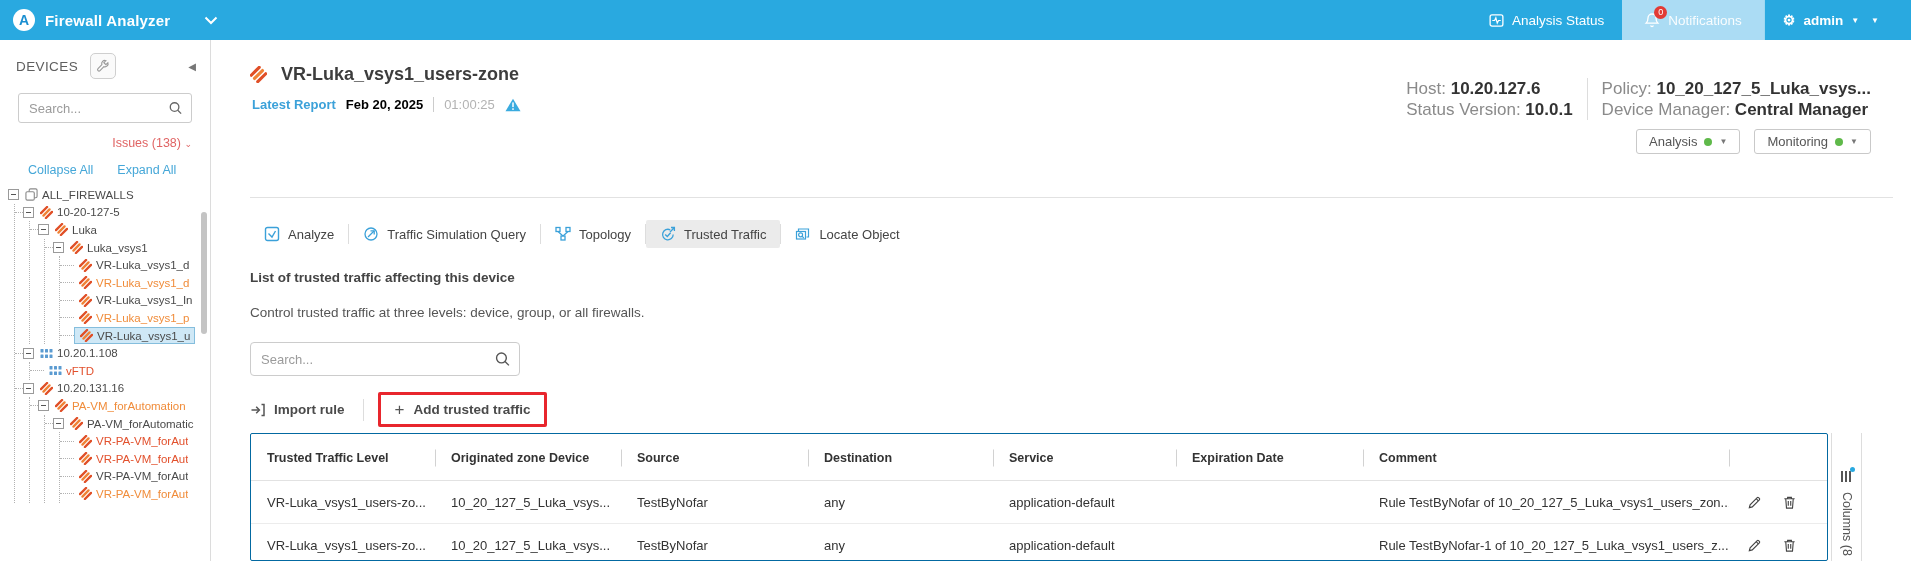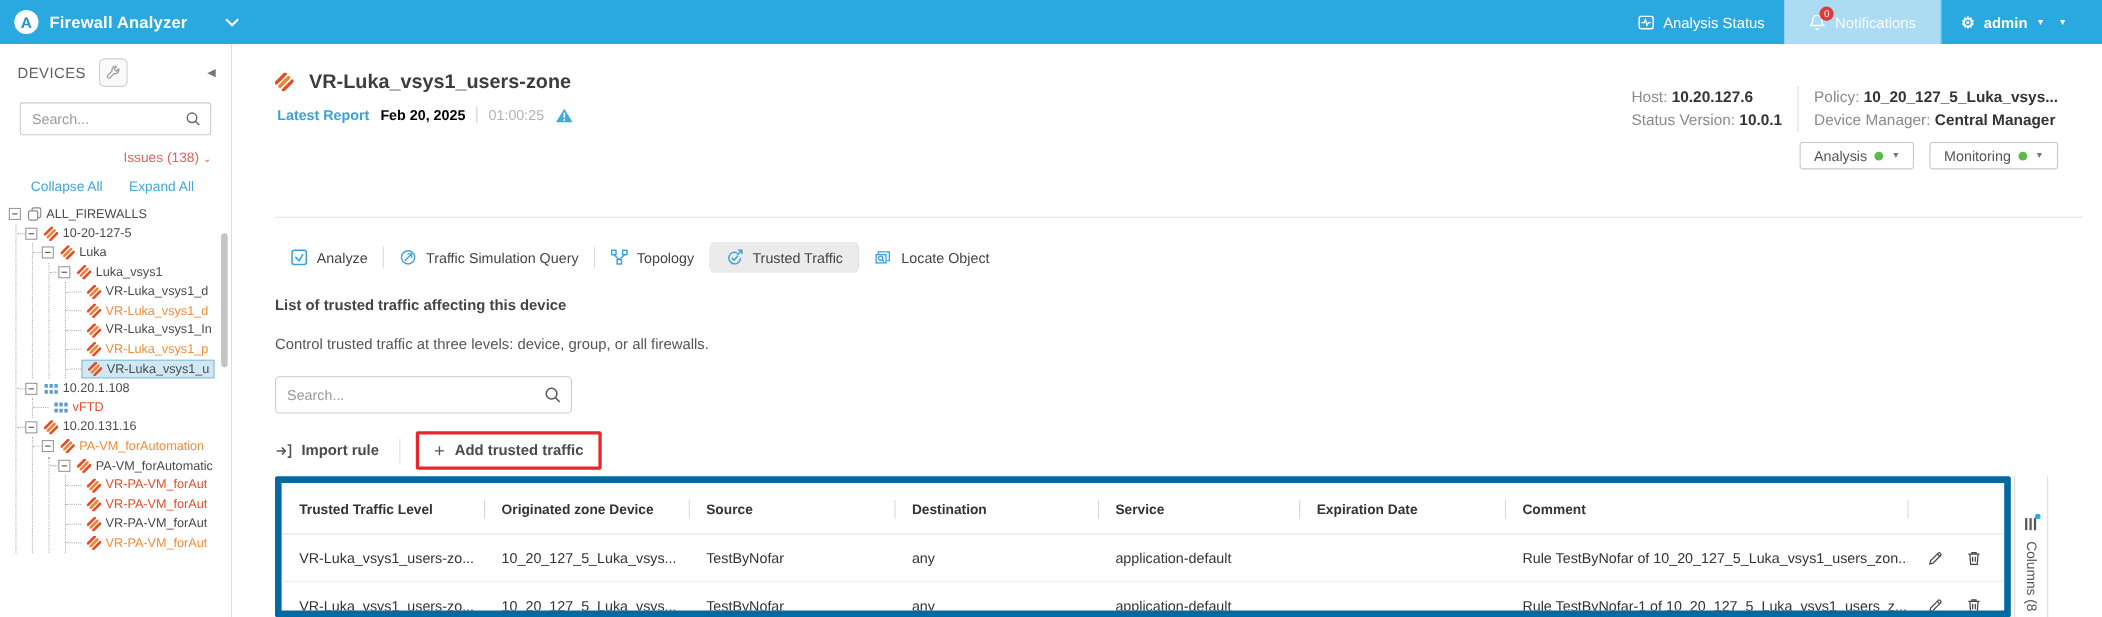--- a/index.html
+++ b/index.html
@@ -66,21 +66,21 @@
   .title-row { position:absolute; left:38px; top:24px; display:flex; align-items:center; gap:10px; }
   .page-title { font-size:18px; font-weight:bold; color:#3d3d3d; }
   .report-row { position:absolute; left:40px; top:57px; display:flex; align-items:center; gap:10px; font-size:13px; }
   .latest-report { color:#3ba1d9; font-weight:bold; cursor:pointer; }
   .report-date { color:#000000; font-weight:bold; }
   .v-div { width:1px; height:15px; background:#ccc; }
   .report-time { color:#b3b3b3; }
 
   .device-info { position:absolute; right:40px; top:38px; }
   .info-cols { display:flex; align-items:stretch; gap:14px; }
-  .info-line { font-size:14px; line-height:21px; color:#8a8a8a; white-space:nowrap; }
+  .info-line { font-size:17px; line-height:21px; color:#8a8a8a; white-space:nowrap; }
   .info-line b { color:#333; }
   .info-div { width:1px; background:#ddd; }
   .info-btns { display:flex; justify-content:flex-end; gap:14px; margin-top:9px; }
   .btn { display:flex; align-items:center; gap:7px; border:1px solid #c9c9c9; border-radius:3px; background:#fff; padding:4px 12px; font-size:13px; color:#555; cursor:pointer; }
   .dot-green { width:8px; height:8px; border-radius:50%; background:#5fb94a; }
   .btn .caret { font-size:8px; color:#777; }
 
   .tabs { position:absolute; left:38px; top:126px; display:flex; gap:40px; }
   .tab { position:relative; height:30px; padding:2px 4px 0 4px; font-size:12.5px; letter-spacing:.4px; color:#555; cursor:pointer; }
   .tab.active { color:#333; font-weight:bold; }
@@ -98,21 +98,21 @@
   .main-search { position:absolute; left:38px; top:302px; width:270px; }
   .main-search input { height:34px; border-radius:4px; }
   .import-row { position:absolute; left:38px; top:352px; display:flex; align-items:center; }
   .import-btn { display:flex; align-items:center; gap:8px; font-size:13.5px; font-weight:bold; color:#4a4a4a; cursor:pointer; padding:8px 0; }
   .import-btn svg { color:#555; }
   .import-div { width:1px; height:22px; background:#ddd; margin:0 14px 0 18px; }
   .red-box { border:3px solid #e8262d; border-radius:2px; padding:6px 14px; display:flex; align-items:center; gap:9px; font-size:13.5px; font-weight:bold; color:#4a4a4a; cursor:pointer; background:#fff; }
   .plus-glyph { font-size:17px; font-weight:normal; color:#555; line-height:1; }
 
   
-  .ttable { position:absolute; left:38px; top:393px; width:1578px; height:128px; border:6px solid #0369a1; border-radius:2px; background:#fff; overflow:hidden; }
+  .ttable { position:absolute; left:38px; top:393px; width:1578px; height:128px; border:1px solid #0369a1; border-radius:2px; background:#fff; overflow:hidden; }
   .tgrid { display:grid; grid-template-columns:184px 186px 187px 185px 183px 187px 366px 100px; align-items:center; }
   .thead { height:47px; border-bottom:1px solid #e2e2e2; }
   .th { position:relative; font-size:12.5px; font-weight:bold; color:#333; padding:0 16px; white-space:nowrap; overflow:hidden; height:47px; display:flex; align-items:center; }
   .th + .th::before { content:''; position:absolute; left:0; top:50%; transform:translateY(-50%); width:1px; height:17px; background:#d2d2d2; }
   .trr { height:43px; border-bottom:1px solid #ececec; }
   .td { font-size:13px; color:#333; padding:0 16px; white-space:nowrap; overflow:hidden; }
   .td-actions { display:flex; gap:20px; padding-left:18px; }
   .act-btn { color:#444; cursor:pointer; display:flex; }
 
   .columns-strip { position:absolute; left:1619px; top:393px; width:31px; height:128px; border-left:1px solid #ddd; border-right:1px solid #ddd; display:flex; flex-direction:column; align-items:center; cursor:pointer; }

